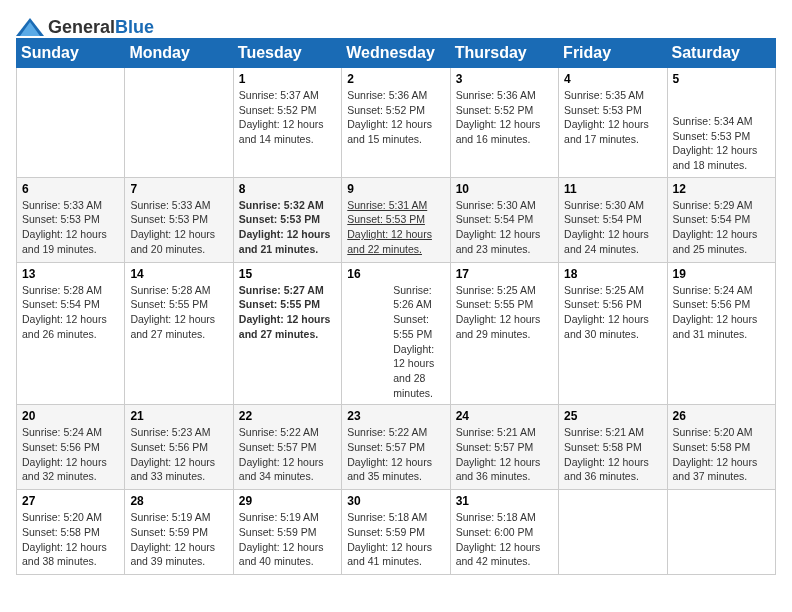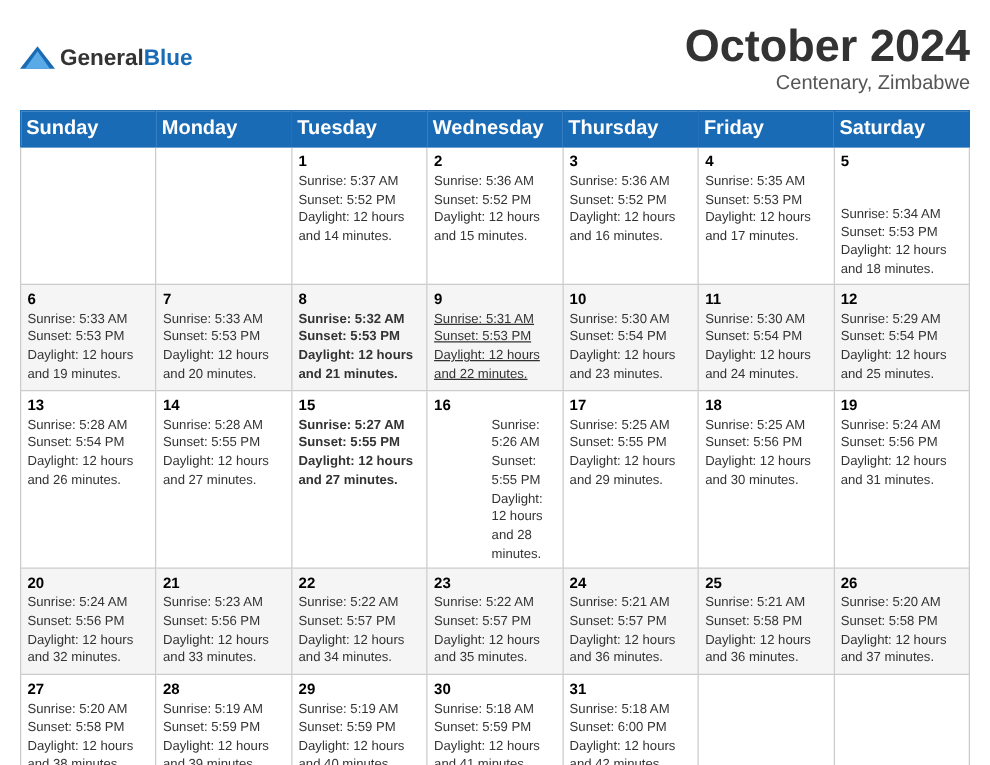--- a/index.html
+++ b/index.html
@@ -6,22 +6,22 @@
     body {
       font-family: Arial, sans-serif;
       background: #fff;
       width: 792px;
       min-height: 612px;
       padding: 16px;
     }
     .header-area {
       display: flex;
       justify-content: space-between;
-      align-items: center;
-      margin-bottom: 12px;
+      align-items: flex-end;
+      margin-bottom: 0;
     }
     .logo {
       display: flex;
       align-items: center;
       gap: 4px;
     }
     .logo-icon {
       width: 28px;
       height: 22px;
     }
@@ -82,24 +82,20 @@
 <div class="header-area">
   <div class="logo">
     <svg class="logo-icon" viewBox="0 0 28 22" xmlns="http://www.w3.org/2000/svg">
       <polygon points="14,2 28,20 0,20" fill="#1a6bb5"></polygon>
       <polygon points="14,6 24,20 4,20" fill="#5aaae7"></polygon>
     </svg>
     <div>
       <span style="font-size:18px;font-weight:bold;color:#333;">General</span><span style="font-size:18px;font-weight:bold;color:#1a6bb5;">Blue</span>
     </div>
   </div>
-  <div class="title-area">
-    <div class="month-title">October 2024</div>
-    <div class="location-title">Centenary, Zimbabwe</div>
-  </div>
 </div>
 
 <table class="calendar">
   <thead>
     <tr>
 
     <th>Sunday</th>
         <th>Monday</th>
         <th>Tuesday</th>
         <th>Wednesday</th>

